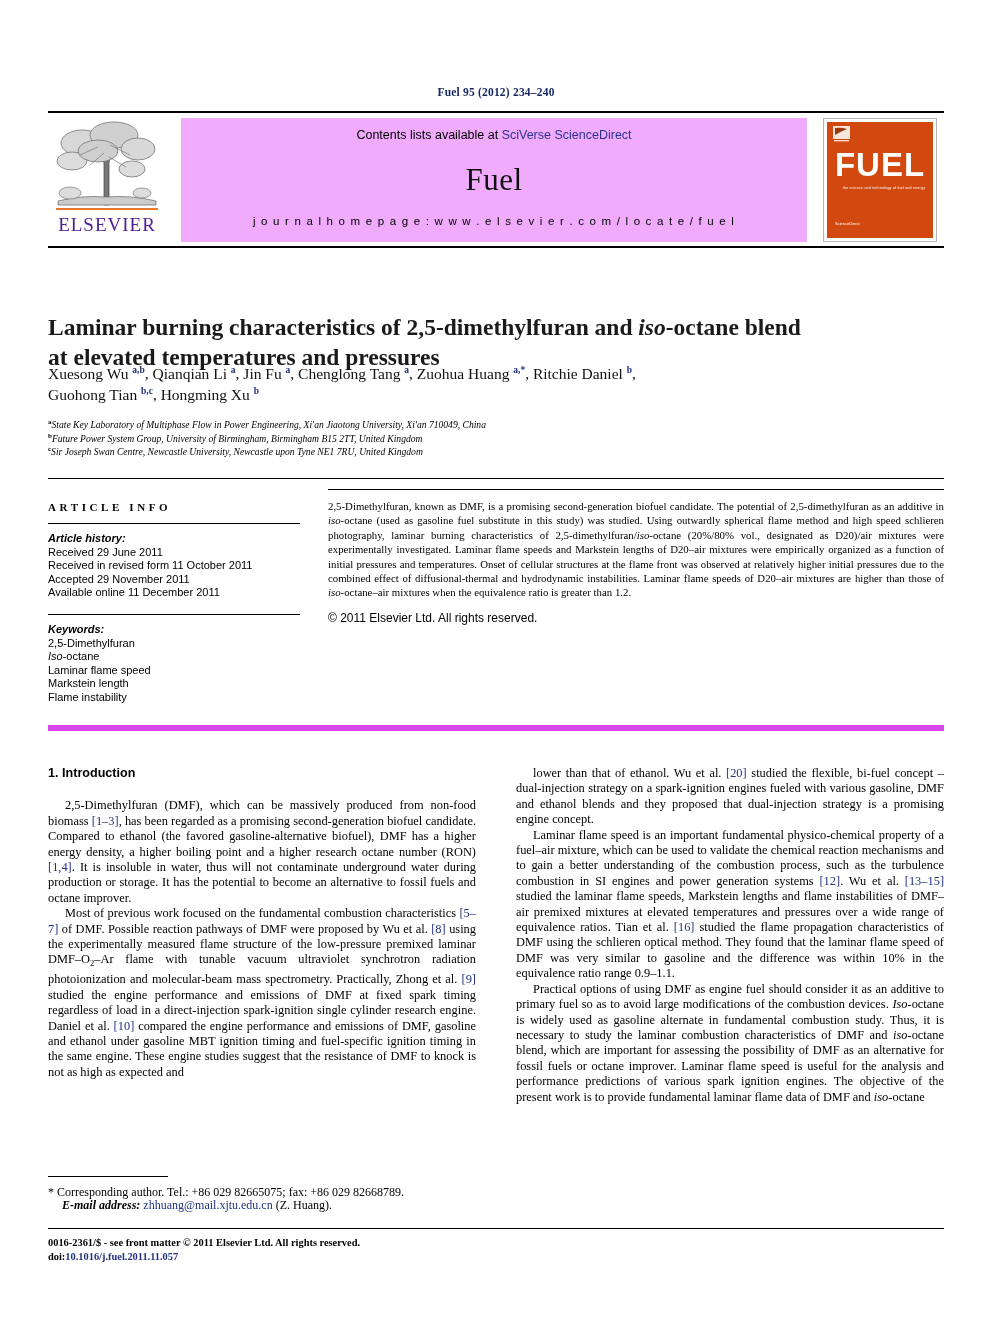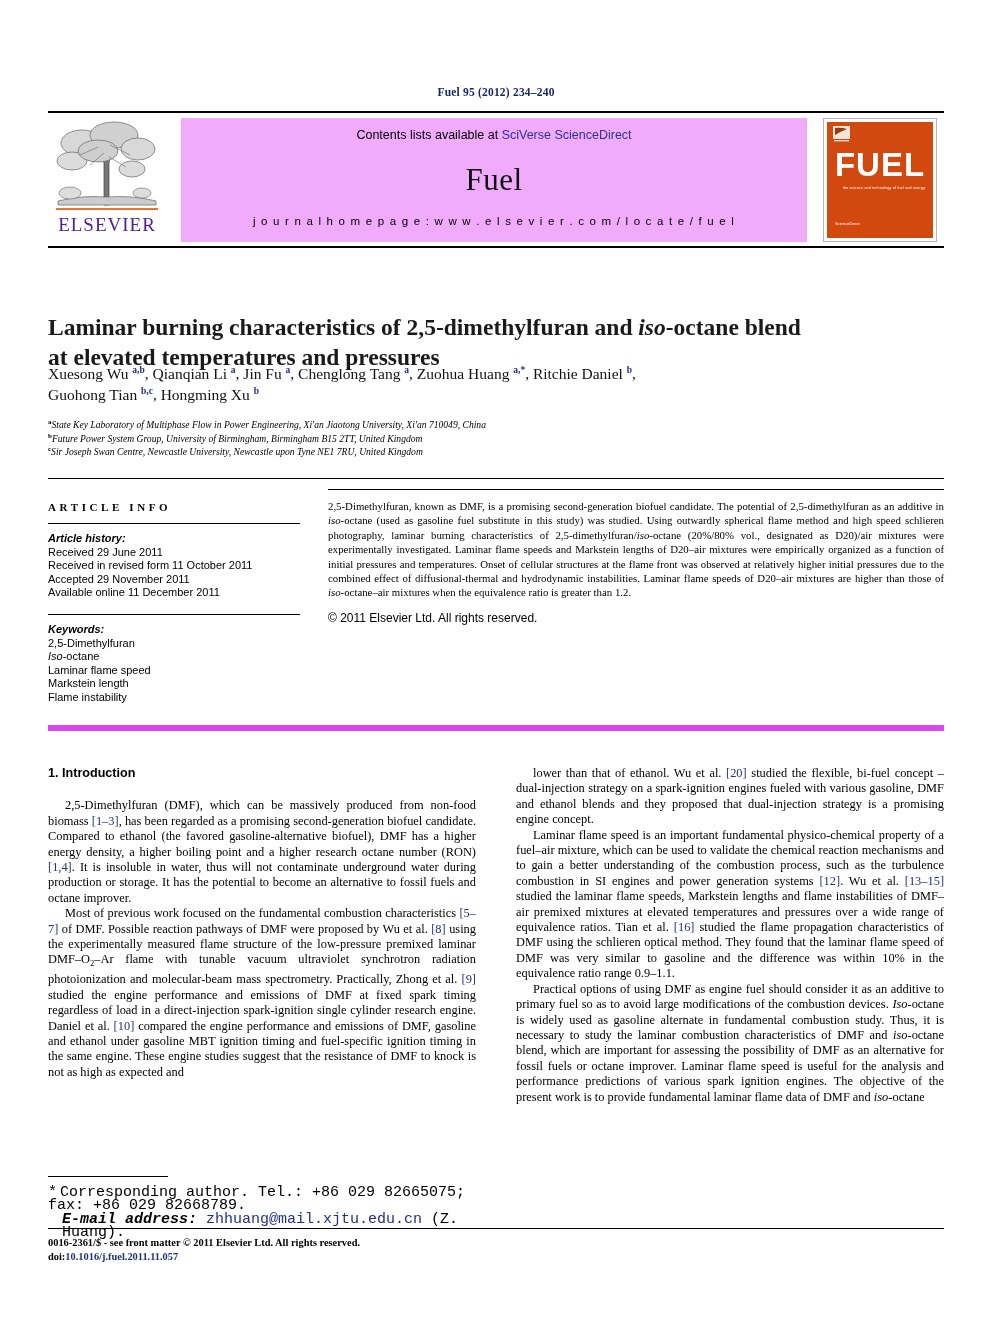--- a/index.html
+++ b/index.html
@@ -304,22 +304,22 @@
   .para + .para { margin-top: 0; }
   .para i { font-style: italic; }
   .ref { color: #22307e; }
   sub { font-size: 8.5px; }
 
   
   .footnote {
     position: absolute;
     left: 48px; top: 1168px;
     width: 428px;
-    font-family: Liberation Mono, monospace;
-    font-size: 15px;
+    font-family: Liberation Serif, serif;
+    font-size: 12px;
     line-height: 13.4px;
     color: #000;
   }
   .footnote-rule {
     width: 120px;
     border-top: 1px solid #000;
     margin-bottom: 9px;
   }
   .footnote .star { margin-right: 3px; }
   .footnote .em-lbl { font-style: italic; font-weight: bold; }

